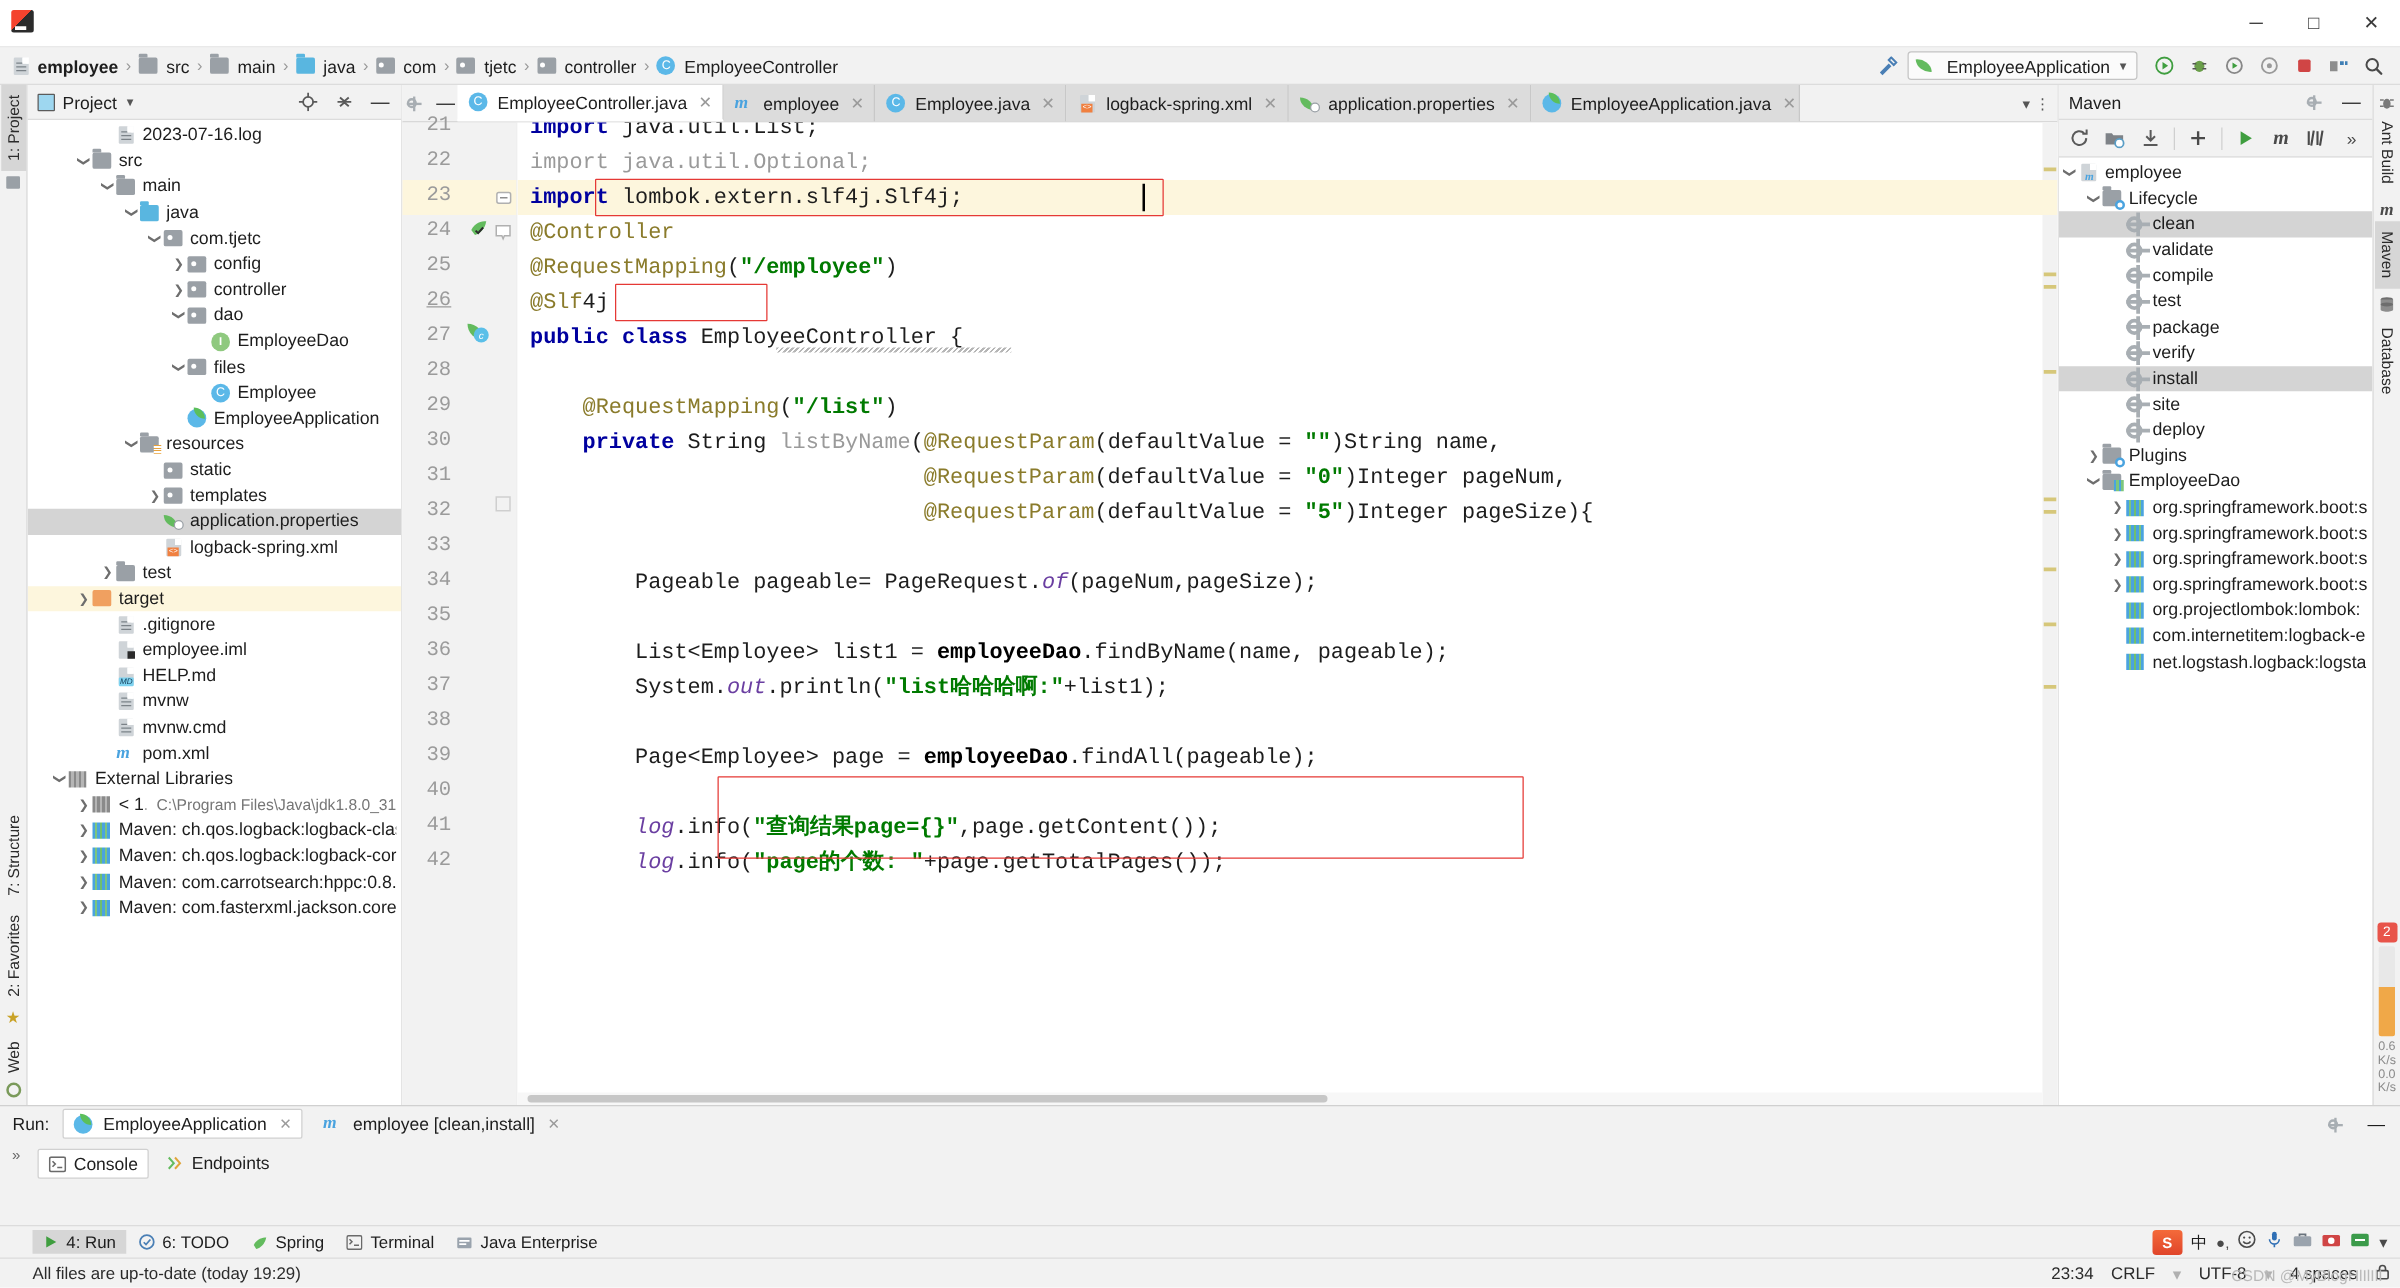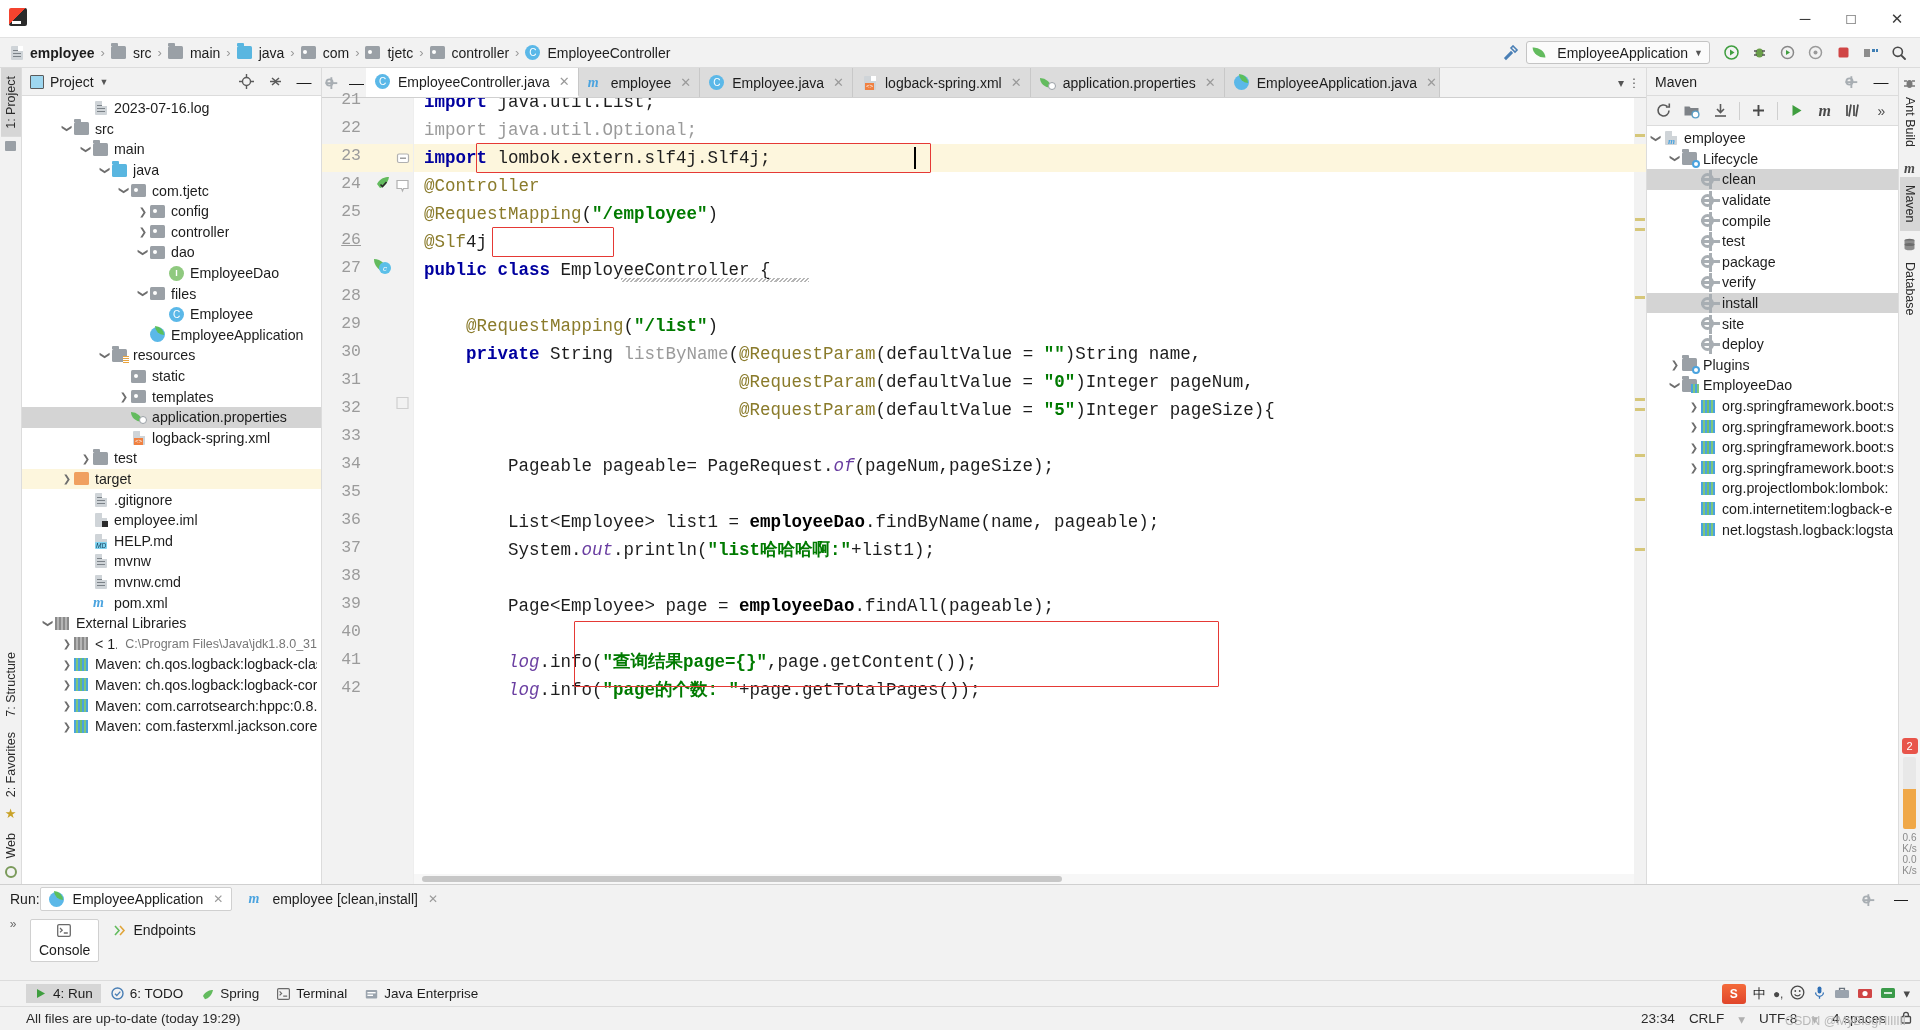--- a/index.html
+++ b/index.html
@@ -126,28 +126,28 @@
            border-left:1px solid #dcdcdc; min-width:0;}
   .mvbar { height:30px; display:flex; align-items:center; gap:3px; padding:0 4px;
            border-bottom:1px solid #dcdcdc; background:#f2f2f2; flex:0 0 30px;}
   .gear { width:13px;height:13px;border-radius:50%;border:3px solid #a8aeb3;position:relative;flex:0 0 13px;margin-right:5px;}
   .gear:before,.gear:after{content:"";position:absolute;background:#a8aeb3;}
   .gear:before{left:-3px;top:2.5px;width:19px;height:3px;}
   .gear:after{left:5px;top:-5.5px;width:3px;height:19px;}
 
   
   .runpanel{ height:96px; background:#f2f2f2; border-top:1px solid #d0d0d0; display:flex; flex-direction:column; flex:0 0 96px;}
-  .runhead{ height:28px; display:flex; align-items:center; padding:0 6px 0 10px; font-size:14px;justify-content:flex-end;}
+  .runhead{ height:28px; display:flex; align-items:center; padding:0 6px 0 10px; gap:10px; font-size:14px;justify-content:flex-end;}
   .runtab{ display:flex; align-items:center; gap:6px; padding:3px 8px; font-size:14px; border-radius:2px;}
   .runtab.active{ background:#ffffff; border:1px solid #d0d0d0;}
   .runbody{ flex:1 1 auto; display:flex; background:#f2f2f2; }
   .runleftrail{ width:26px; display:flex; flex-direction:column; align-items:center; padding-top:4px; gap:6px;}
   .consoletabs{ display:flex; gap:6px; padding:6px 0 0 4px; align-items:flex-start;}
   .ctab{ display:flex; align-items:center; gap:5px; font-size:14px; padding:3px 8px; }
-  .ctab.active{ background:#ffffff; border:1px solid #d0d0d0; border-radius:2px;flex-direction:column;}
+  .ctab.active{ background:#ffffff; border:1px solid #d0d0d0; border-radius:2px;}
 
   
   .bottomstrip{ height:26px; background:#f2f2f2; display:flex; align-items:center; gap:2px;
                 border-top:1px solid #dcdcdc; padding-left:26px; flex:0 0 26px;}
   .bitem{ display:flex; align-items:center; gap:5px; font-size:13.5px; padding:2px 8px; }
   .bitem.active{ background:#d6d6d6; }
   .trayarea{ margin-left:auto; display:flex; align-items:center; gap:7px; padding-right:10px;}
 
   
   .statusbar{ height:24px; background:#f2f2f2; display:flex; align-items:center; font-size:13.5px;

